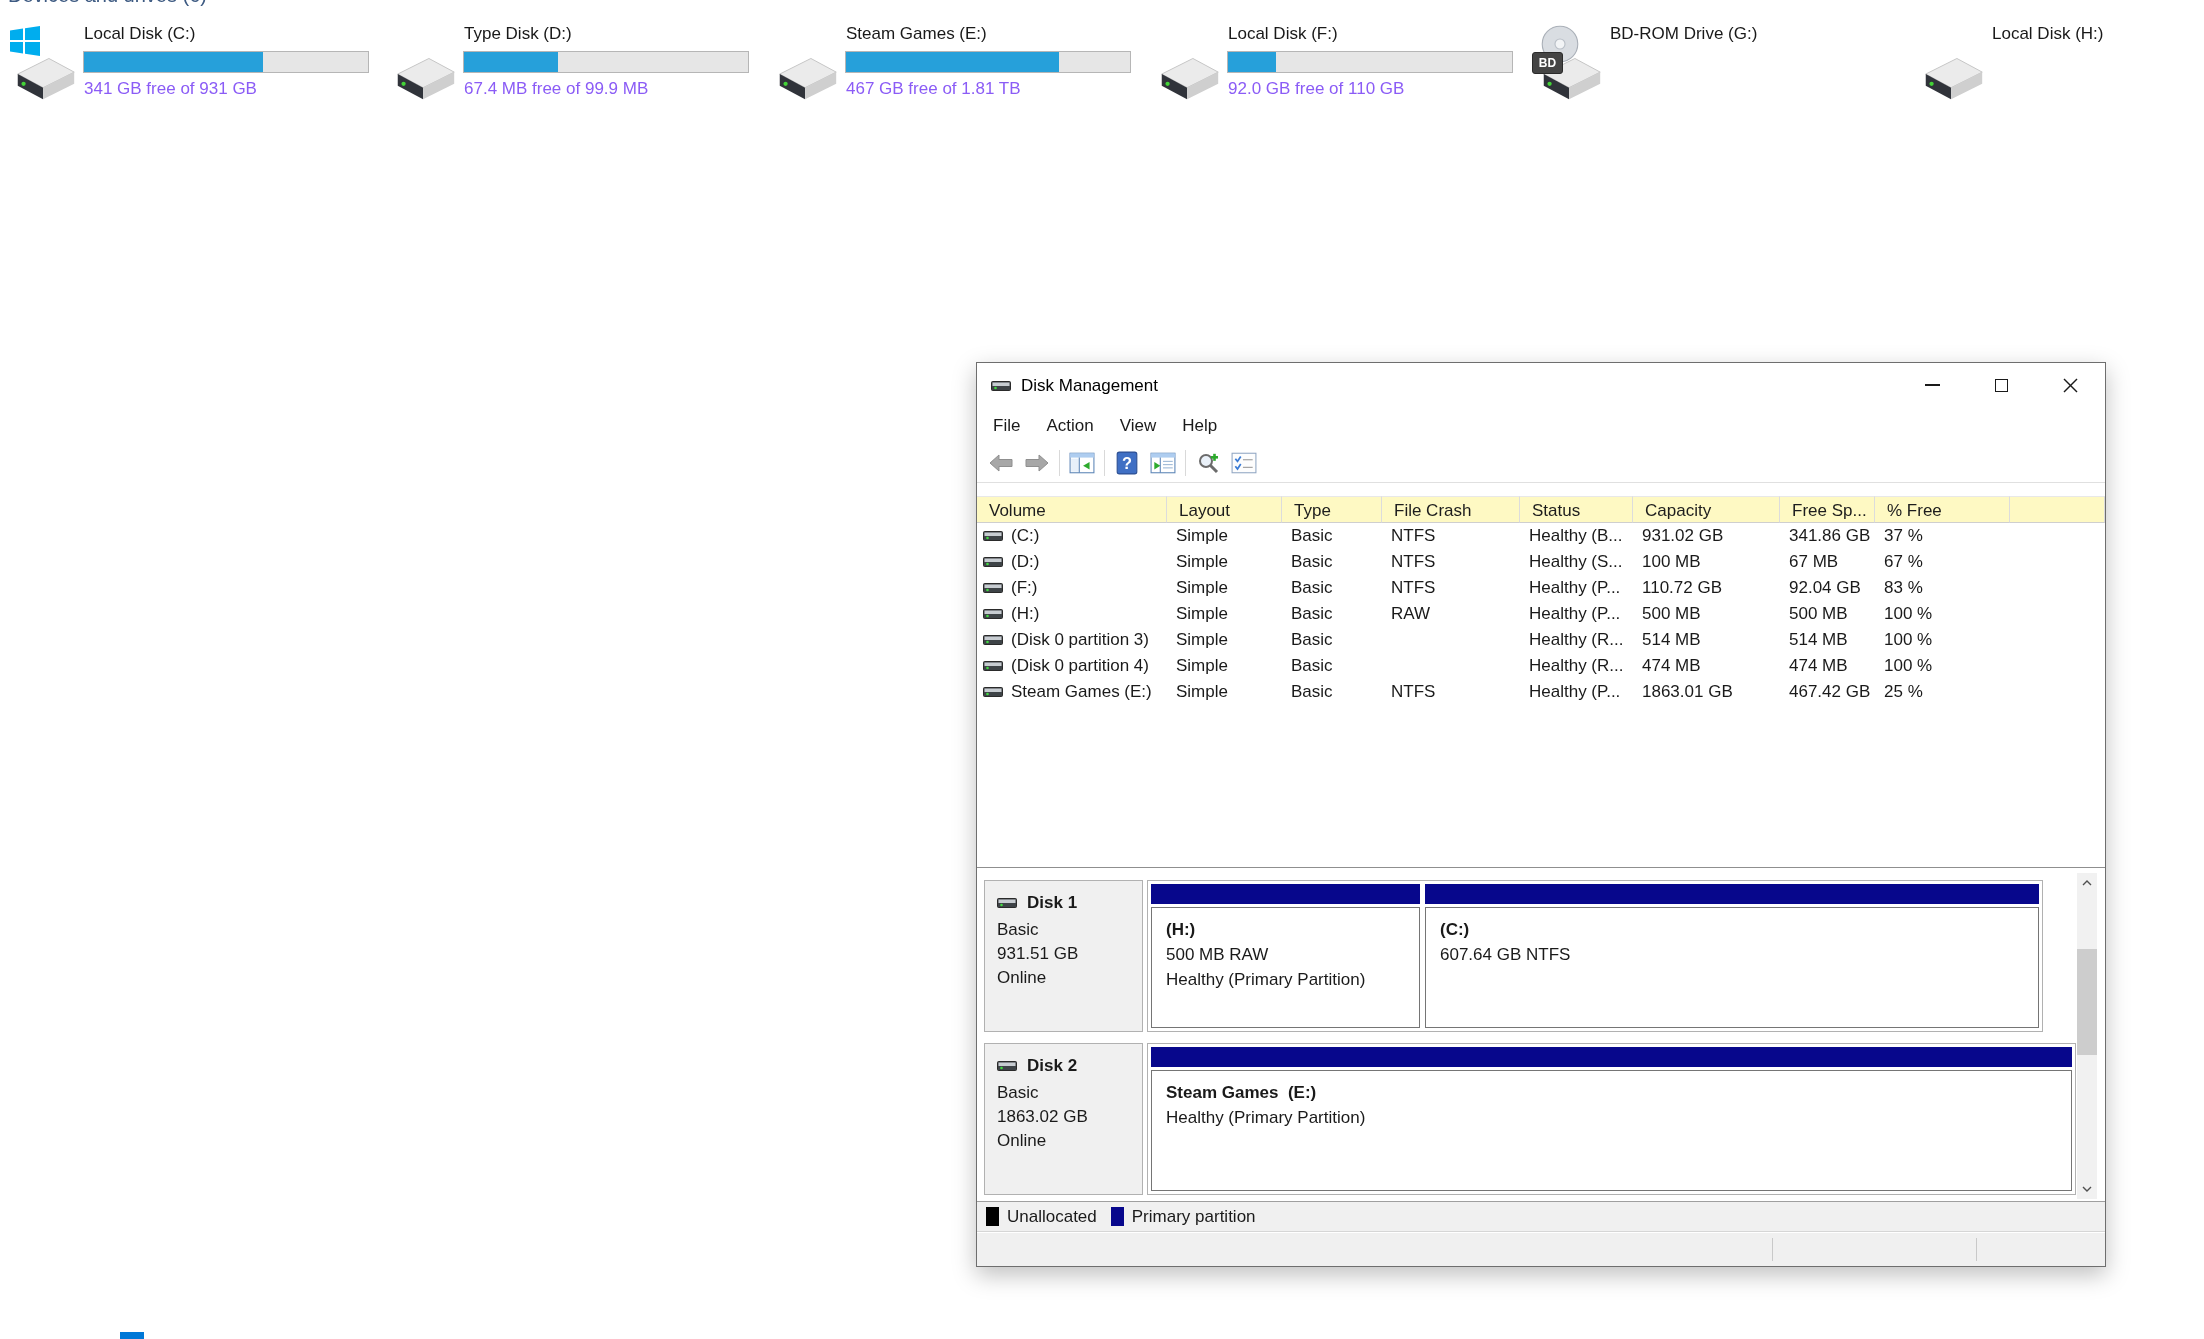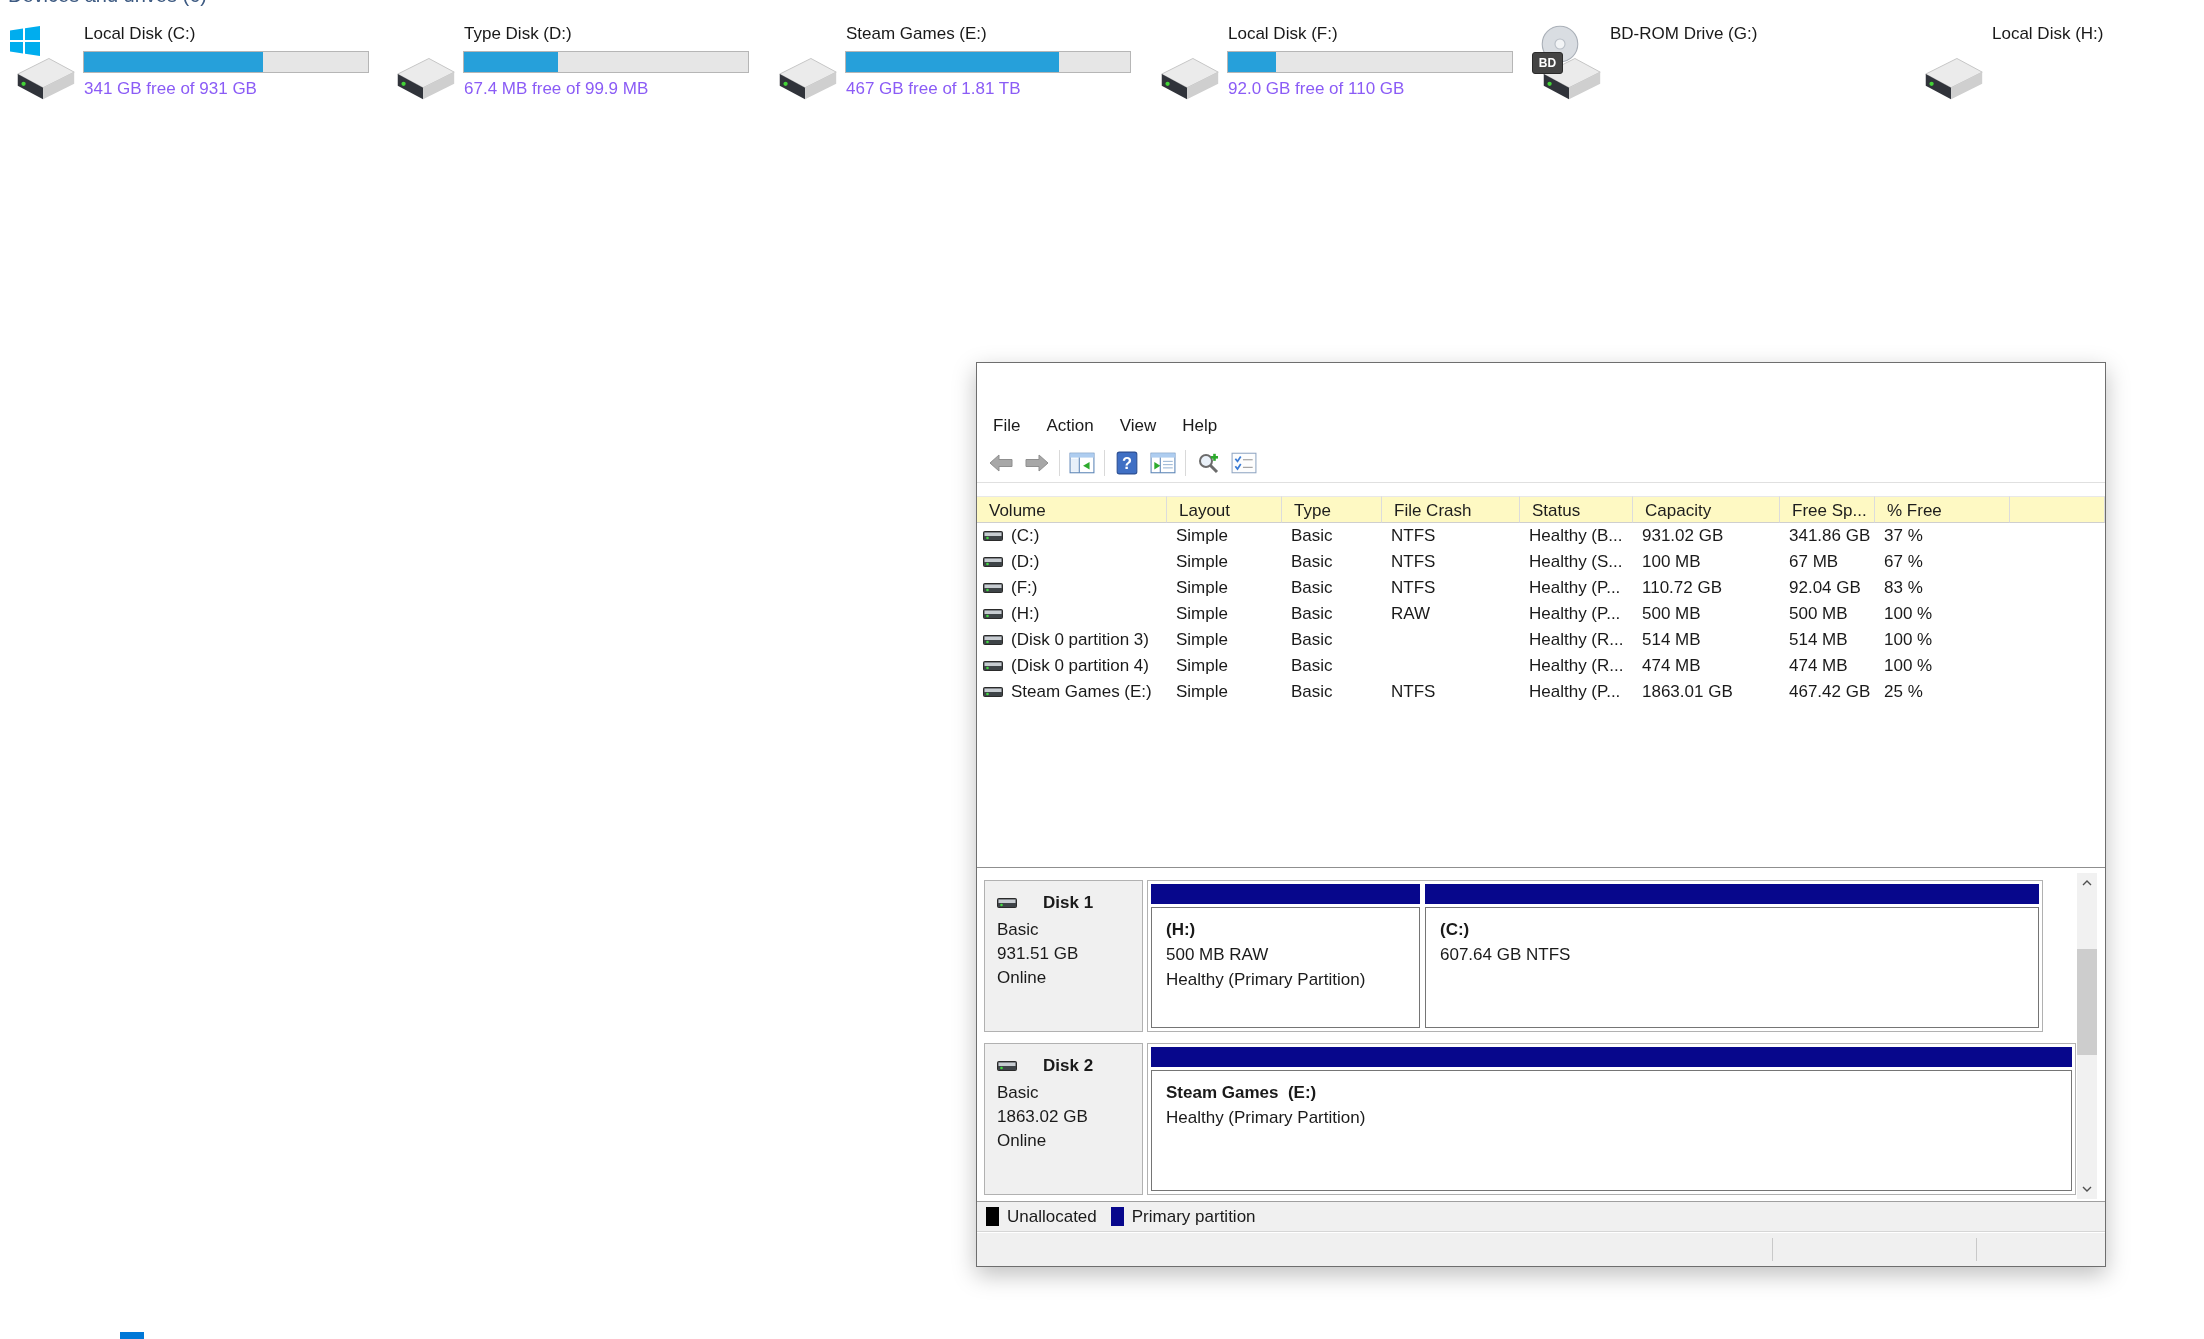--- a/index.html
+++ b/index.html
@@ -56,21 +56,21 @@
   .vcell{display:flex;align-items:center;gap:8px;padding-left:6px;}
   .c0{width:190px}.c1{width:115px}.c2{width:100px}.c3{width:138px}
   .c4{width:113px}.c5{width:147px}.c6{width:95px}.c7{width:135px}
   .mini-drive{width:20px;height:14px;flex:0 0 auto;}
 
   
   .graph-sep{position:absolute;left:0;right:0;top:504px;height:1px;background:#8f8f8f;}
   .disk-row{position:absolute;left:7px;display:flex;height:152px;}
   .disk-head{width:159px;flex:0 0 auto;background:#f0f0f0;border:1px solid #b1b1b1;box-sizing:border-box;
     padding:10px 0 0 12px;font-size:17px;color:#1a1a1a;line-height:24px;}
-  .disk-title{display:flex;align-items:center;gap:26px;font-weight:bold;margin-bottom:3px;}
+  .disk-title{display:flex;align-items:center;gap:10px;font-weight:bold;margin-bottom:3px;}
   .disk-parts{flex:1;border:1px solid #b1b1b1;box-sizing:border-box;margin-left:4px;padding:3px;
     display:flex;gap:5px;background:#fff;}
   .part{display:flex;flex-direction:column;box-sizing:border-box;flex:0 0 auto;}
   .part-bar{height:20px;margin-bottom:3px;}
   .part-body{flex:1;border:1px solid #757575;background:#fff;box-sizing:border-box;
     padding:9px 0 0 14px;font-size:17px;line-height:25px;color:#1a1a1a;}
   .part-name{font-weight:bold;white-space:pre;}
 
   .vscroll{position:absolute;right:8px;top:510px;width:20px;height:326px;background:#f1f1f1;}
   .vs-btn{position:absolute;left:0;width:20px;height:20px;display:flex;align-items:center;justify-content:center;}
@@ -187,20 +187,42 @@
       <circle cx="16" cy="36" r="2.2" fill="#43d337"></circle>
     </svg>
   </div>
   <div class="tile-name">Local Disk (H:)</div>
 </div>
 
 <div class="taskbar-hint"></div>
 
 <div class="dm-window">
 
+  <div class="titlebar">
+    <svg class="title-icon mini-drive" viewBox="0 0 20 14">
+      <rect x="0.5" y="2.5" width="19" height="9" rx="1" fill="#3e4347" stroke="#2a2a2a"></rect>
+      <rect x="1.5" y="3.5" width="17" height="3.5" fill="#c7ccd1"></rect>
+      <circle cx="4.5" cy="9" r="1.3" fill="#41d941"></circle>
+    </svg>
+    <span class="title-text">Disk Management</span>
+    <div class="win-controls">
+      <div class="win-btn">
+          <div class="glyph-min"></div>
+        </div>
+      <div class="win-btn">
+          <div class="glyph-max"></div>
+        </div>
+      <div class="win-btn">
+        <svg width="15" height="15" viewBox="0 0 15 15">
+          <line x1="1" y1="1" x2="14" y2="14" stroke="#1a1a1a" stroke-width="1.4"></line>
+          <line x1="14" y1="1" x2="1" y2="14" stroke="#1a1a1a" stroke-width="1.4"></line>
+        </svg>
+      </div>
+    </div>
+  </div>
 
   <div class="menubar">
     <div class="menu-item">File</div>
     <div class="menu-item">Action</div>
     <div class="menu-item">View</div>
     <div class="menu-item">Help</div>
   </div>
 
   <div class="toolbar">
     <div class="tb-btn">

